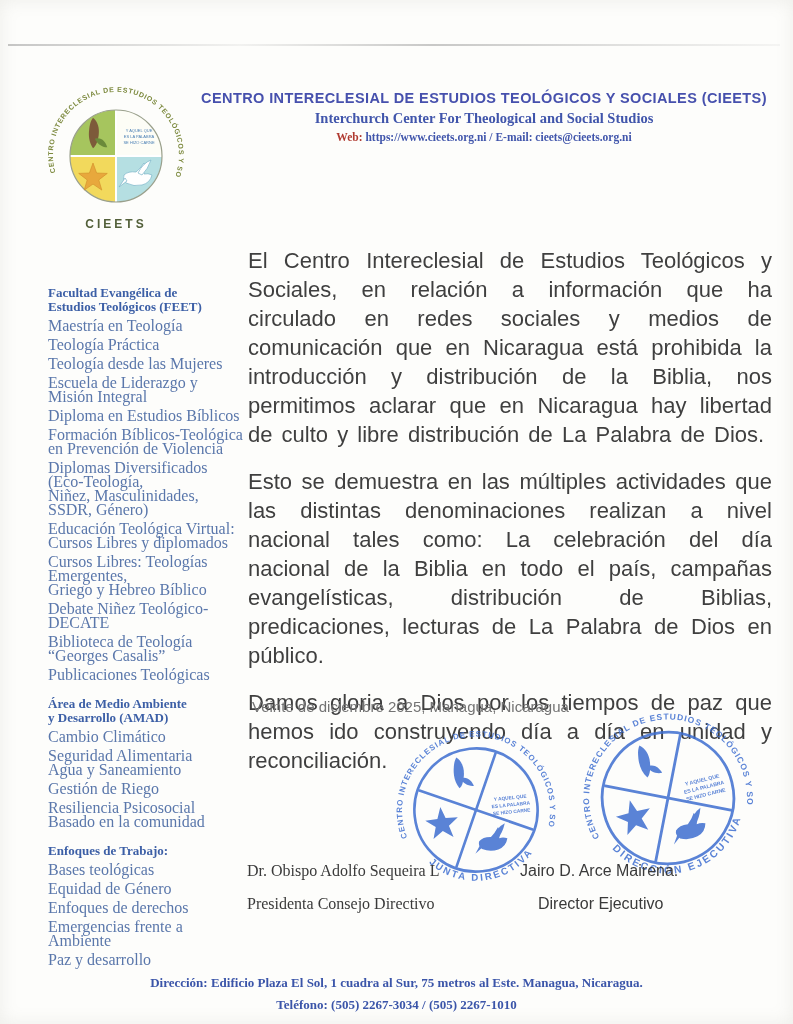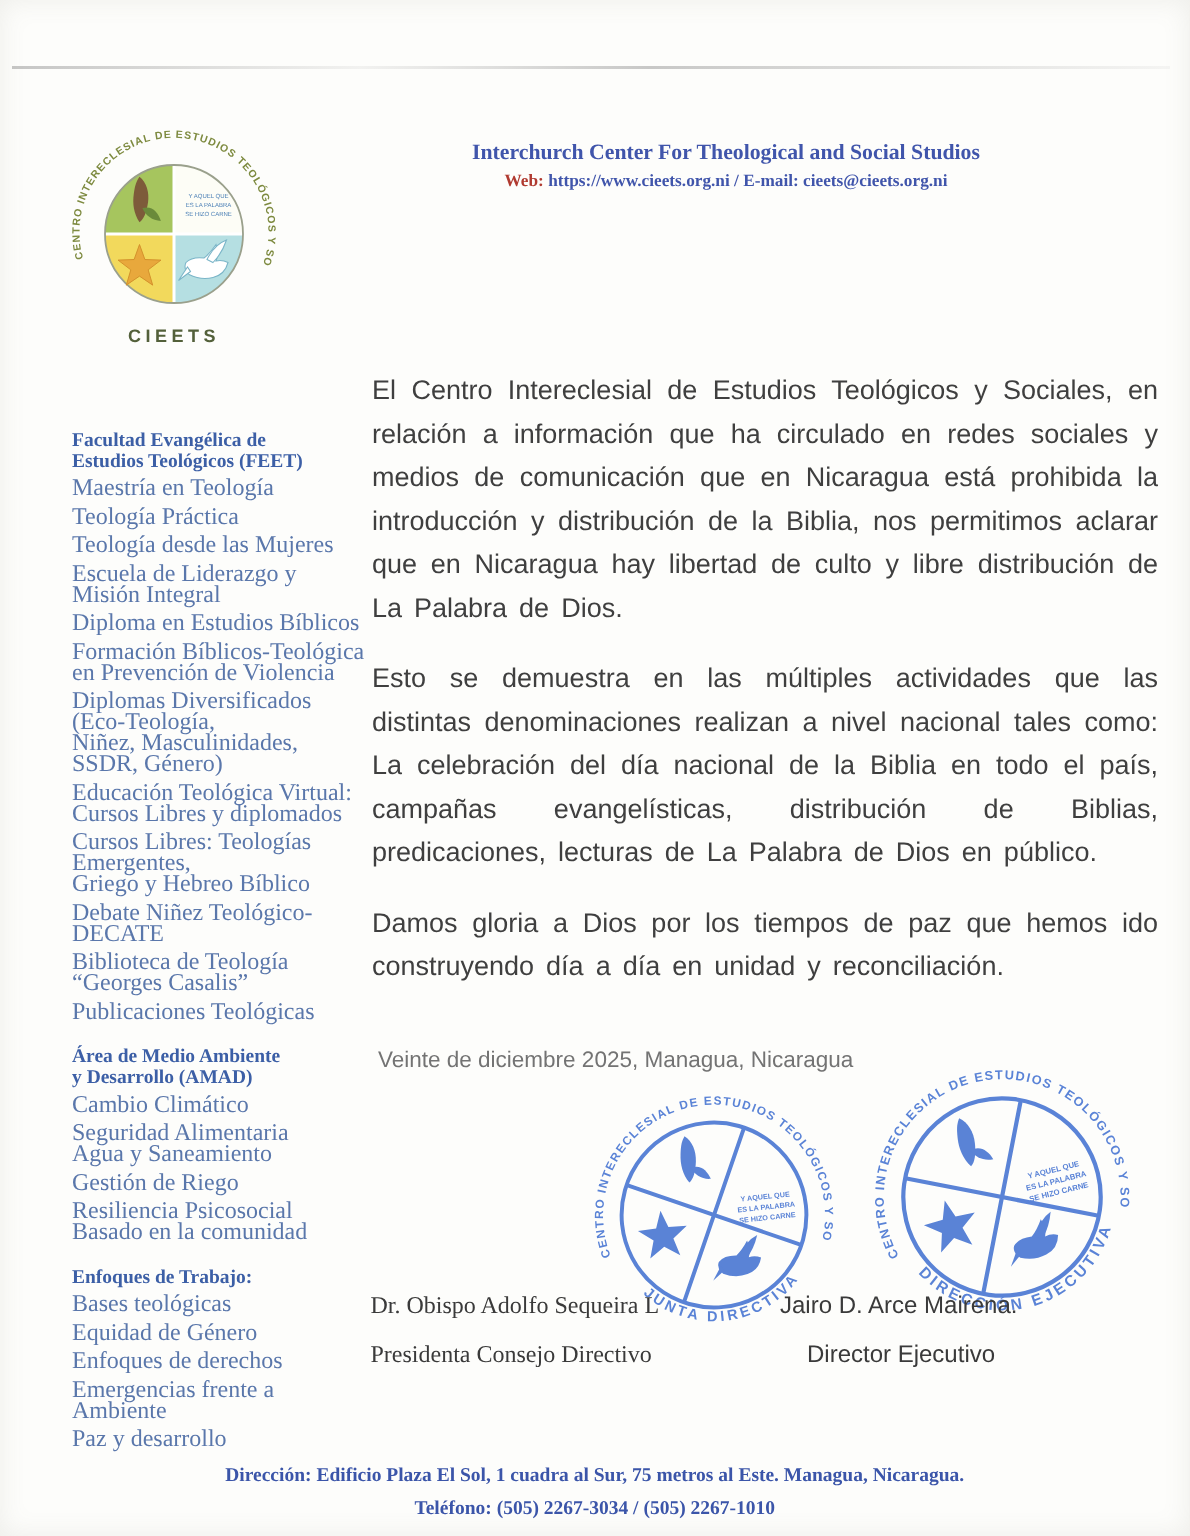--- a/index.html
+++ b/index.html
@@ -23,21 +23,21 @@
   .web-line{font-family:"Liberation Serif",serif;font-size:11.5px;font-weight:bold;color:#4055ab;margin-top:4px;}
   .web-line .red{color:#b03a30;}
   
   .sidebar{position:absolute;left:48px;top:286px;width:198px;
     font-family:"Liberation Serif",serif;color:#50709f;}
   .sb-group{margin-bottom:15px;}
   .sb-title{font-size:13px;font-weight:bold;color:#3c5fa6;line-height:14px;white-space:pre-line;margin-bottom:5px;}
   .sb-item{font-size:16px;line-height:14px;white-space:pre-line;margin-bottom:5px;color:#5a77ab;}
   
   .main{position:absolute;left:248px;top:246px;width:524px;}
-  .main p{margin:0 0 18px 0;font-size:18px;line-height:29px;color:#3f3f3f;
+  .main p{margin:0 0 18px 0;font-size:22px;line-height:29px;color:#3f3f3f;
     text-align:justify;word-spacing:3px;}
   .date-line{position:absolute;left:252px;top:698px;font-size:15px;color:#737373;}
   
   .stamp{position:absolute;opacity:.85;}
   .stamp-left{left:388px;top:722px;width:176px;height:176px;transform:rotate(-6deg);}
   .stamp-right{left:574px;top:704px;width:188px;height:188px;transform:rotate(-14deg);}
   .stamp .ring{fill:none;stroke:#3e6ed0;stroke-width:3;}
   .stamp line{stroke:#3e6ed0;stroke-width:3;stroke-linecap:round;}
   .stamp .glyph{fill:#3e6ed0;}
   .stamp .ringtxt{font-size:9px;font-weight:bold;letter-spacing:1.1px;fill:#3e6ed0;font-family:"Liberation Sans",sans-serif;}
@@ -92,20 +92,21 @@
 
     <g transform="translate(97,101)">
       <path fill="#ffffff" stroke="#7ab5c8" stroke-width="0.7" d="M-12,6 Q-4,10 4,8 Q12,6 14,-2 Q10,-4 6,-3 Q8,-8 6,-14 Q2,-8 -2,-5 Q-10,-6 -14,-2 Q-16,2 -12,6 Z"></path>
       <path fill="#ffffff" stroke="#7ab5c8" stroke-width="0.7" d="M0,-4 Q5,-14 13,-17 Q10,-8 4,-2 Z"></path>
       <path fill="#ffffff" stroke="#7ab5c8" stroke-width="0.7" d="M-11,4 L-19,10 L-13,1 Z"></path>
     </g>
     <text class="acro" x="75" y="152" text-anchor="middle">CIEETS</text>
   </svg>
 
   <div class="header-text">
+    <div class="org-title">CENTRO INTERECLESIAL DE ESTUDIOS TEOLÓGICOS Y SOCIALES (CIEETS)</div>
     <div class="org-subtitle">Interchurch Center For Theological and Social Studios</div>
     <div class="web-line">
       <span class="red">Web:</span>
       <span>https://www.cieets.org.ni / E-mail: cieets@cieets.org.ni</span>
     </div>
   </div>
 
   <div class="sidebar">
     <div class="sb-group">
       <div class="sb-title">Facultad Evangélica de

